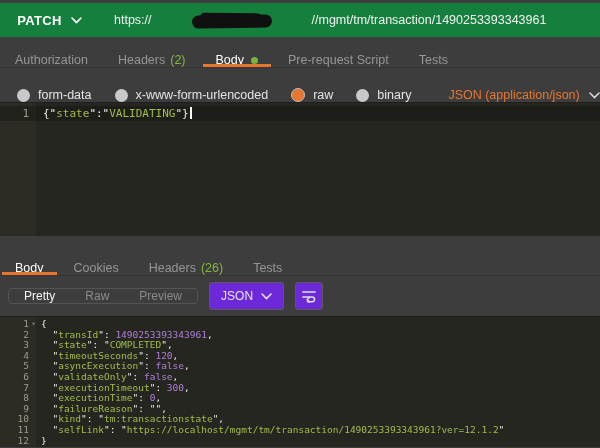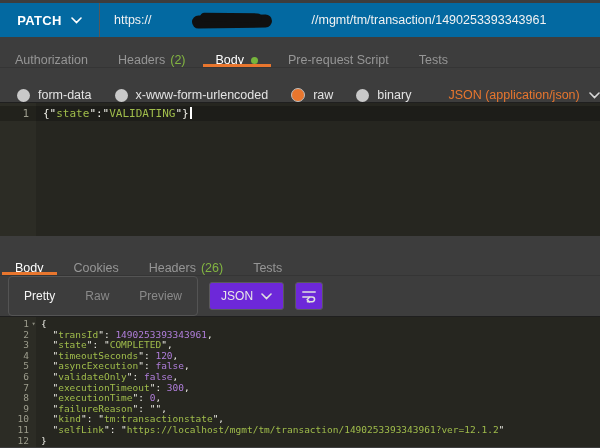--- a/index.html
+++ b/index.html
@@ -4,21 +4,21 @@
 <style>
   * { margin:0; padding:0; box-sizing:border-box; }
   html,body { background:#2f2f2f; }
   .app {
     width:600px; height:448px; overflow:hidden; position:relative;
     background:#3d3d3d;
     font-family:"Liberation Sans","DejaVu Sans",sans-serif;
     -webkit-font-smoothing:antialiased;
   }
   
-  .urlbar { margin-top:3px; height:34px; background:#0369a1; display:flex; align-items:stretch; }
+  .urlbar { margin-top:3px; height:34px; background:#15803d; display:flex; align-items:stretch; }
   .method { width:100px; display:flex; align-items:center; justify-content:center; gap:9px;
             color:#ffffff; font-weight:bold; font-size:13px; letter-spacing:.3px;
             border-right:1px solid #575757; cursor:pointer; }
   .urlfield { flex:1; display:flex; align-items:center; padding-left:14px;
               color:#f2f2f2; font-size:12.5px; white-space:nowrap; overflow:hidden;gap:39px; }
   .redact { display:inline-block; width:80px; height:13px; background:#101010;
             border-radius:7px; margin:0 1px; position:relative; top:1px; transform:rotate(-.8deg); }
   .redact::after { content:''; position:absolute; left:8px; top:-2px; width:62px; height:9px;
                    background:#101010; border-radius:5px; transform:rotate(1.6deg); }
   
@@ -51,21 +51,21 @@
   .resp-editor .lc { padding-left:3px; }
   .hl { position:absolute; left:0; right:0; height:15px; top:3px; background:rgba(0,0,0,.22); }
   .tk-p { color:#efefe8; }
   .tk-k { color:#a0bd4b; }
   .tk-s { color:#a0bd4b; }
   .tk-n, .tk-b { color:#b07edb; }
   .cursor { display:inline-block; width:2px; height:12px; background:#ffffff;
             vertical-align:-2px; margin-left:1px; }
   
   .resp-toolbar { height:40px; display:flex; align-items:center; padding-left:8px; }
-  .seg { display:inline-flex; height:40px; border:1px solid #545454; border-radius:4px;
+  .seg { display:inline-flex; height:16px; border:1px solid #545454; border-radius:4px;
          align-items:stretch; overflow:hidden;text-align:right; }
   .seg .view { display:flex; align-items:center; padding:0 15px; font-size:12px;
                color:#8a8a8a; cursor:pointer; }
   .seg .view.active { color:#f5f5f5; }
   .btn { height:28px; display:inline-flex; align-items:center; gap:8px; margin-left:11px;
          background:#6d28d9; border:1px solid #5a5a5a; border-radius:3px; padding:0 11px;
          color:#e8e8e8; font-size:12px; cursor:pointer; }
   .iconbtn { padding:0; width:28px; justify-content:center; }
   .chev { flex:none; }
 </style>

